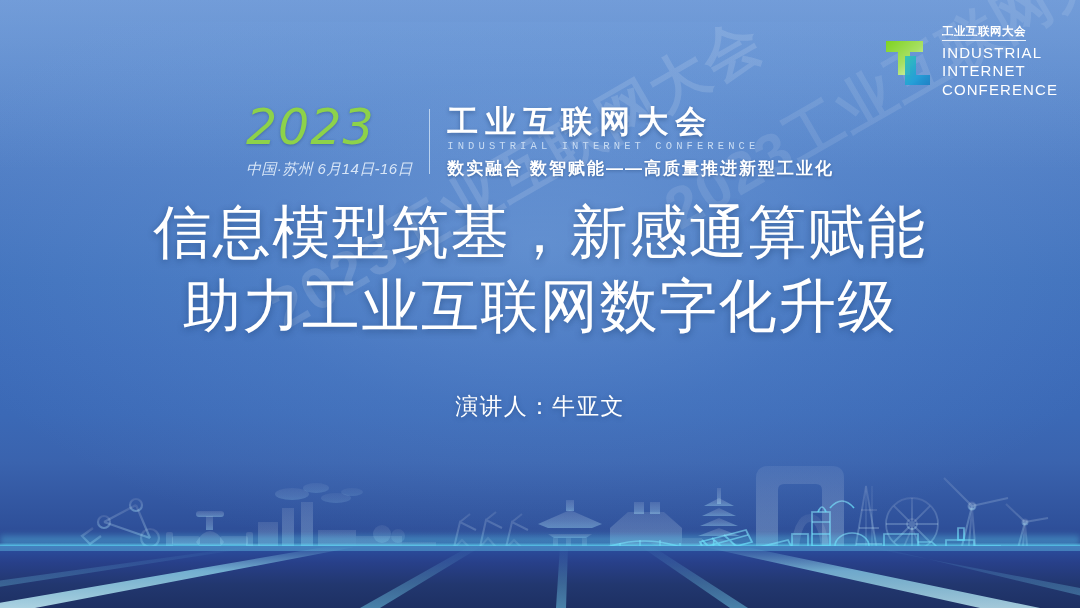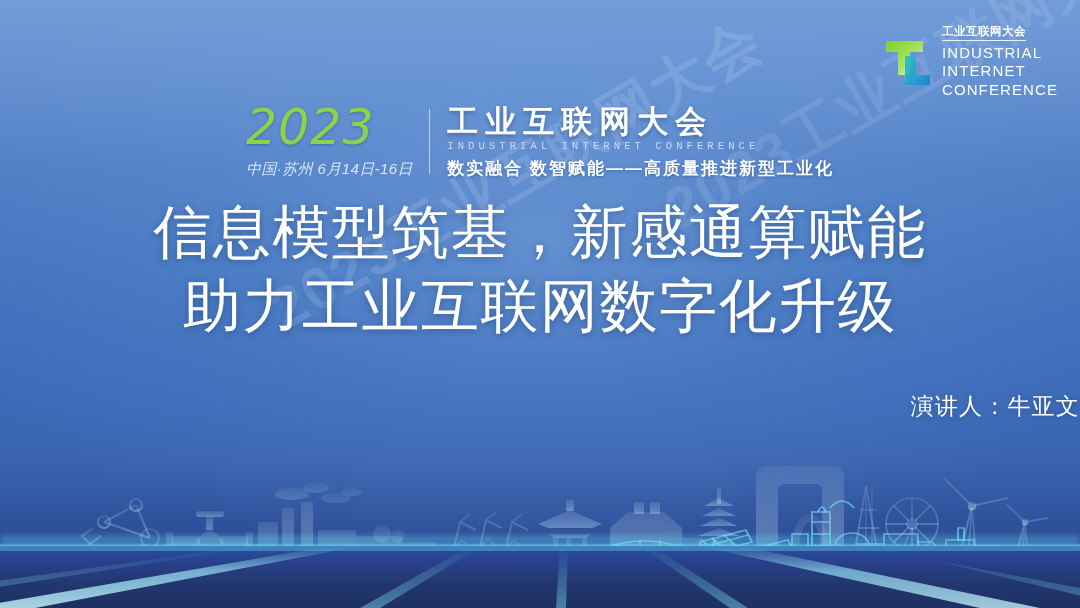--- a/index.html
+++ b/index.html
@@ -120,21 +120,21 @@
   }
   .title-line {
     font-size:58px; font-weight:400; color:#ffffff;
     letter-spacing:1.5px; line-height:1.27;
     text-shadow:0 2px 7px rgba(15,45,90,.42);
     font-family:Liberation Serif, serif;
   }
 
   
   .presenter-wrap {
-    position:absolute; left:0; right:0; top:388px; text-align:right;
+    position:absolute; left:0; right:0; top:388px; text-align:center;
   }
   .presenter-line {
     font-size:23px; color:#ffffff; font-weight:400;
     line-height:1.62; letter-spacing:1.2px;
     text-shadow:0 1px 5px rgba(15,45,90,.35);
     font-family:"DejaVu Sans", sans-serif;
   }
 
   
   .scene { position:absolute; left:0; right:0; bottom:0; height:180px; }

